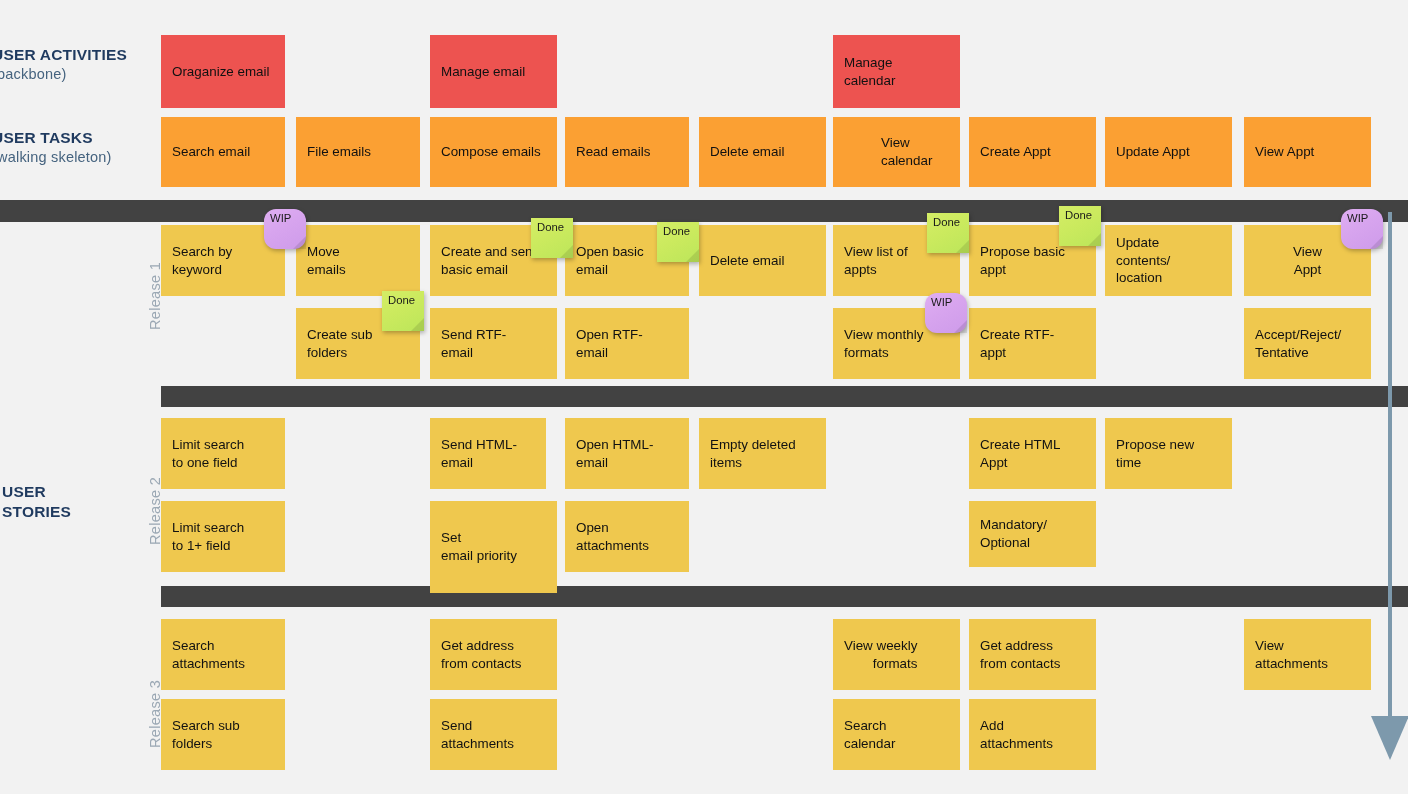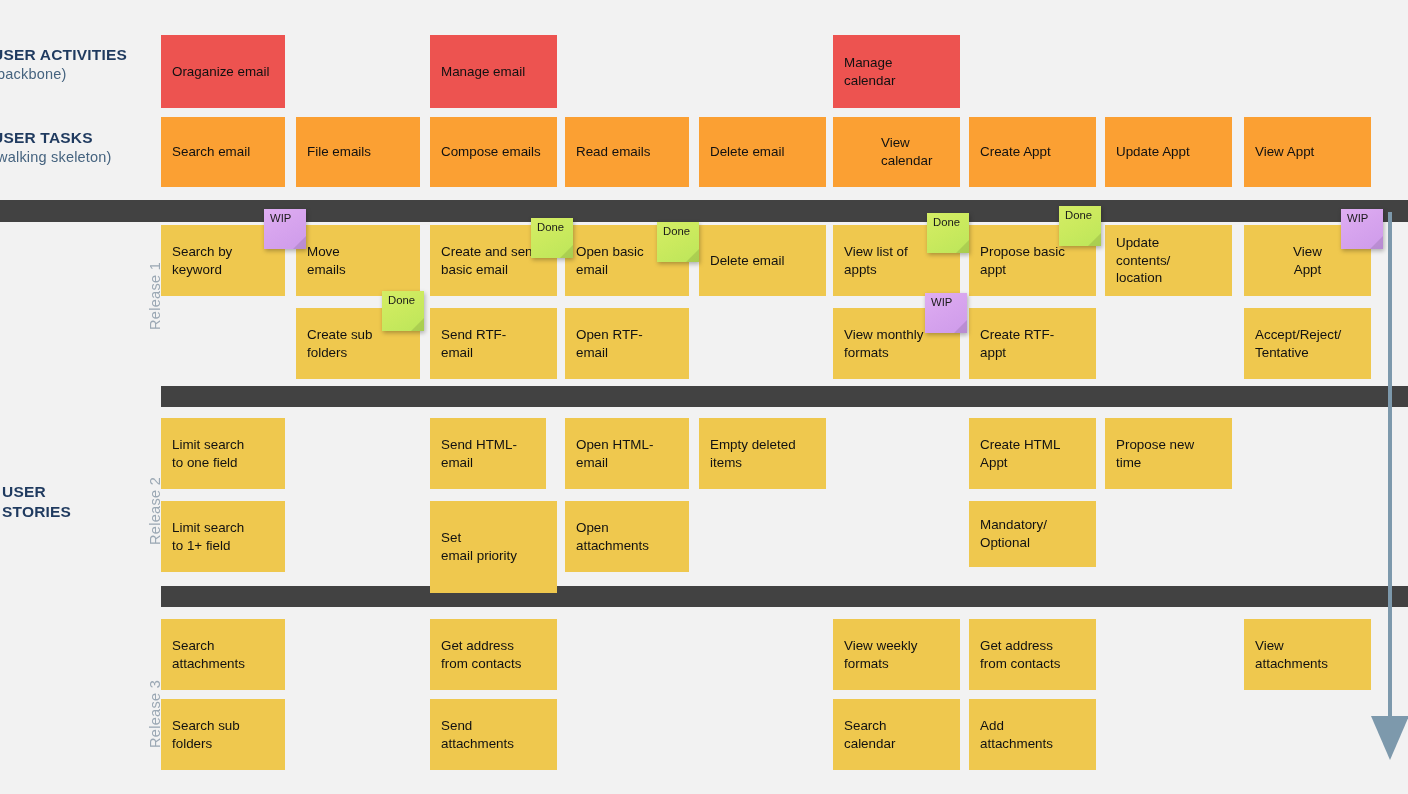--- a/index.html
+++ b/index.html
@@ -68,20 +68,21 @@
     font-size: 11.3px;
     color: #1a1a1a;
     padding: 3px 0 0 6px;
     filter: drop-shadow(1px 2px 2px rgba(0,0,0,.28));
   }
   .sticky.done {
     background: linear-gradient(150deg, #D4ED66 0%, #CBEA5E 45%, #BCE65A 100%);
   }
   .sticky.wip {
     background: linear-gradient(150deg, #DFAEF2 0%, #D7A4EE 45%, #CE9BEA 100%);
+    border-radius: 12px;
   }
   .sticky .fold {
     position: absolute;
     right: 0; bottom: 0;
     width: 13px; height: 13px;
     background: rgba(0,0,0,.10);
     clip-path: polygon(100% 0, 100% 100%, 0 100%);
   }
 
   
@@ -171,21 +172,21 @@
     <div class="card story" style="left: 430px; top: 501px; width: 127px; height: 92px;">Set
 email priority</div>
     <div class="card story" style="left: 565px; top: 501px; width: 124px; height: 71px;">Open
 attachments</div>
     <div class="card story" style="left: 969px; top: 501px; width: 127px; height: 66px;">Mandatory/
 Optional</div>
     <div class="card story" style="left: 161px; top: 619px; width: 124px; height: 71px;">Search
 attachments</div>
     <div class="card story" style="left: 430px; top: 619px; width: 127px; height: 71px;">Get address
 from contacts</div>
-    <div class="card story" style="left: 833px; top: 619px; width: 127px; height: 71px;">View weekly
+    <div class="card story" style="left: 833px; top: 619px; width: 127px; height: 71px; text-align: right;">View weekly
 formats</div>
     <div class="card story" style="left: 969px; top: 619px; width: 127px; height: 71px;">Get address
 from contacts</div>
     <div class="card story" style="left: 1244px; top: 619px; width: 127px; height: 71px;">View
 attachments</div>
     <div class="card story" style="left: 161px; top: 699px; width: 124px; height: 71px;">Search sub
 folders</div>
     <div class="card story" style="left: 430px; top: 699px; width: 127px; height: 71px;">Send
 attachments</div>
     <div class="card story" style="left: 833px; top: 699px; width: 127px; height: 71px;">Search

